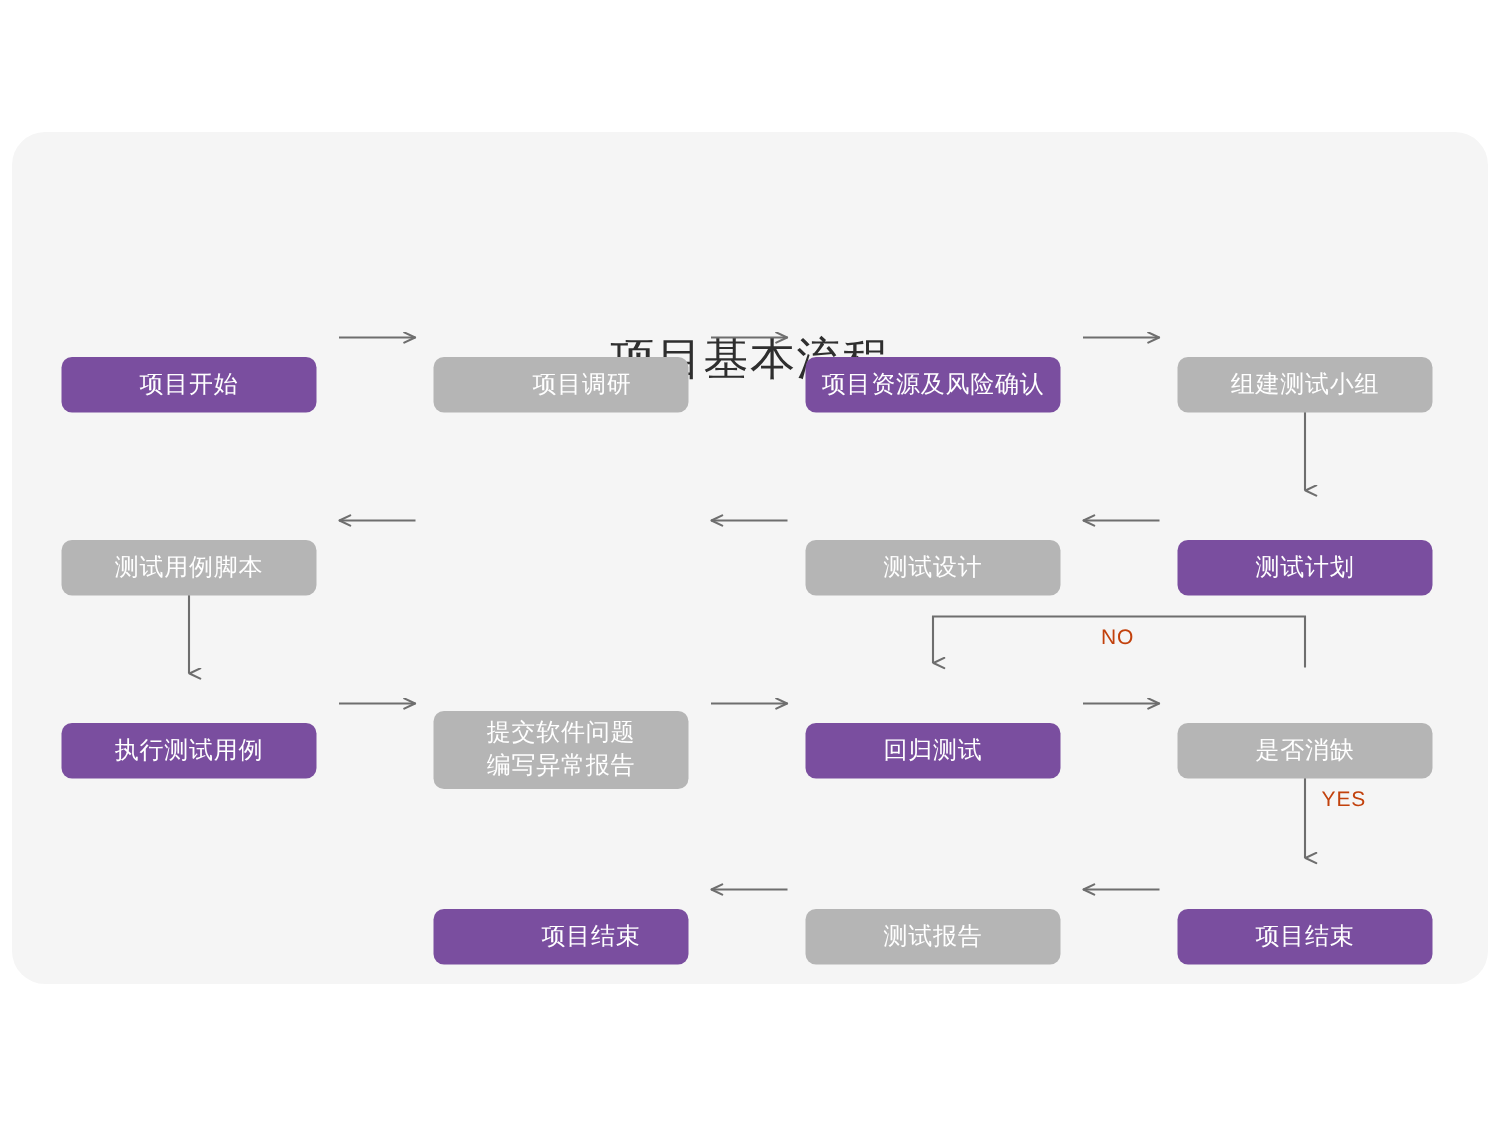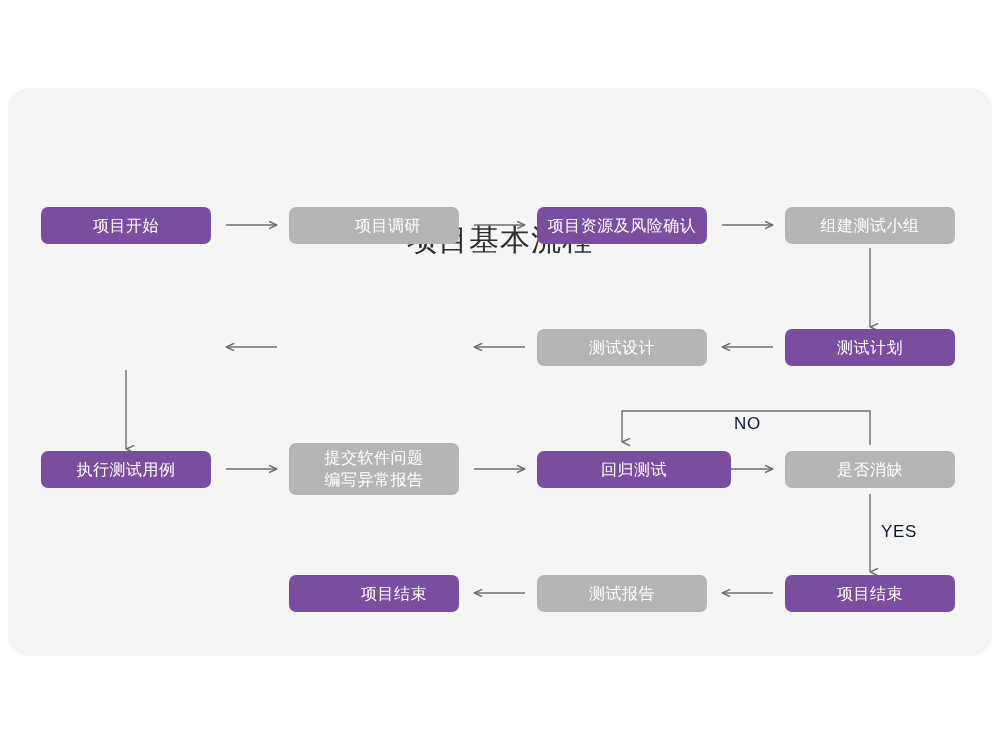--- a/index.html
+++ b/index.html
@@ -61,29 +61,30 @@
     align-items: center;
     justify-content: center;
     text-align: center;
     border-radius: 7px;
     font-size: 16px;
     line-height: 22px;
     color: #ffffff;
     letter-spacing: 0.5px;
     white-space: pre-line;
     user-select: none;
+    margin-top: 31px;
   }
   .node.purple { background: #7a4e9f; }
   .node.gray   { background: #b5b5b5; }
 
   
   .edge-label {
     position: absolute;
-    font-size: 17px;
-    color: #0f172a;
+    font-size: 14px;
+    color: #c2410c;
     letter-spacing: 0.6px;
     line-height: 20px;
     user-select: none;
   }
 </style>
 </head>
 <body>
 
 <div id="root">
 
@@ -134,32 +135,33 @@
     </svg>
 
     <div class="node purple" style="left:33px;  top:119px; width:170px; height:37px;">项目开始</div>
 
     <div class="node gray" style="left:281px; top:119px; width:170px; height:37px;padding-left:28px;">项目调研</div>
 
     <div class="node purple" style="left:529px; top:119px; width:170px; height:37px;">项目资源及风险确认</div>
 
     <div class="node gray" style="left:777px; top:119px; width:170px; height:37px;">组建测试小组</div>
 
+    <div class="node gray" style="left:33px;  top:241px; width:170px; height:37px;">测试用例脚本</div>
 
 
     <div class="node gray" style="left:529px; top:241px; width:170px; height:37px;font-family:Liberation Serif, serif;">测试设计</div>
 
     <div class="node purple" style="left:777px; top:241px; width:170px; height:37px;">测试计划</div>
 
     <div class="node purple" style="left:33px;  top:363px; width:170px; height:37px;">执行测试用例</div>
 
     <div class="node gray" style="left:281px; top:355px; width:170px; height:52px;">提交软件问题
 编写异常报告</div>
 
-    <div class="node purple" style="left:529px; top:363px; width:194px; height:37px;">回归测试</div>
+    <div class="node purple" style="left:529px; top:363px; width:170px; height:37px;">回归测试</div>
 
     <div class="node gray" style="left:777px; top:363px; width:170px; height:37px;text-align:right;">是否消缺</div>
 
     <div class="node purple" style="left:281px; top:487px; width:170px; height:37px;padding-left:40px;">项目结束</div>
 
     <div class="node gray" style="left:529px; top:487px; width:170px; height:37px;">测试报告</div>
 
     <div class="node purple" style="left:777px; top:487px; width:170px; height:37px;">项目结束</div>
 
     <div class="edge-label" style="left:726px; top:326px;">NO</div>

